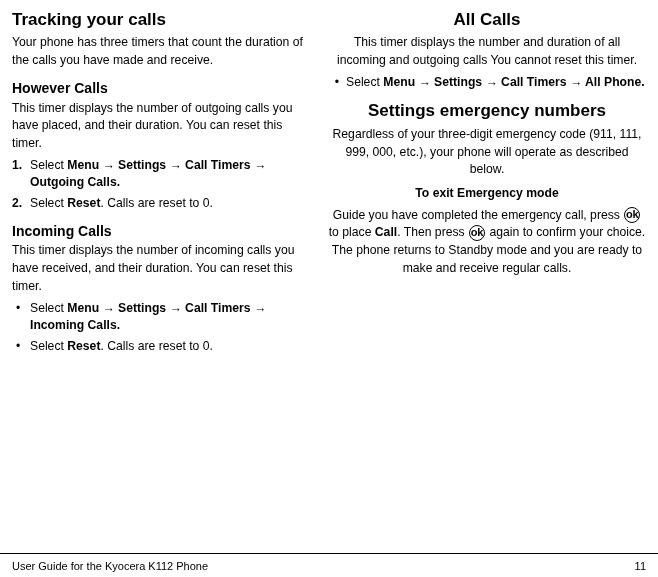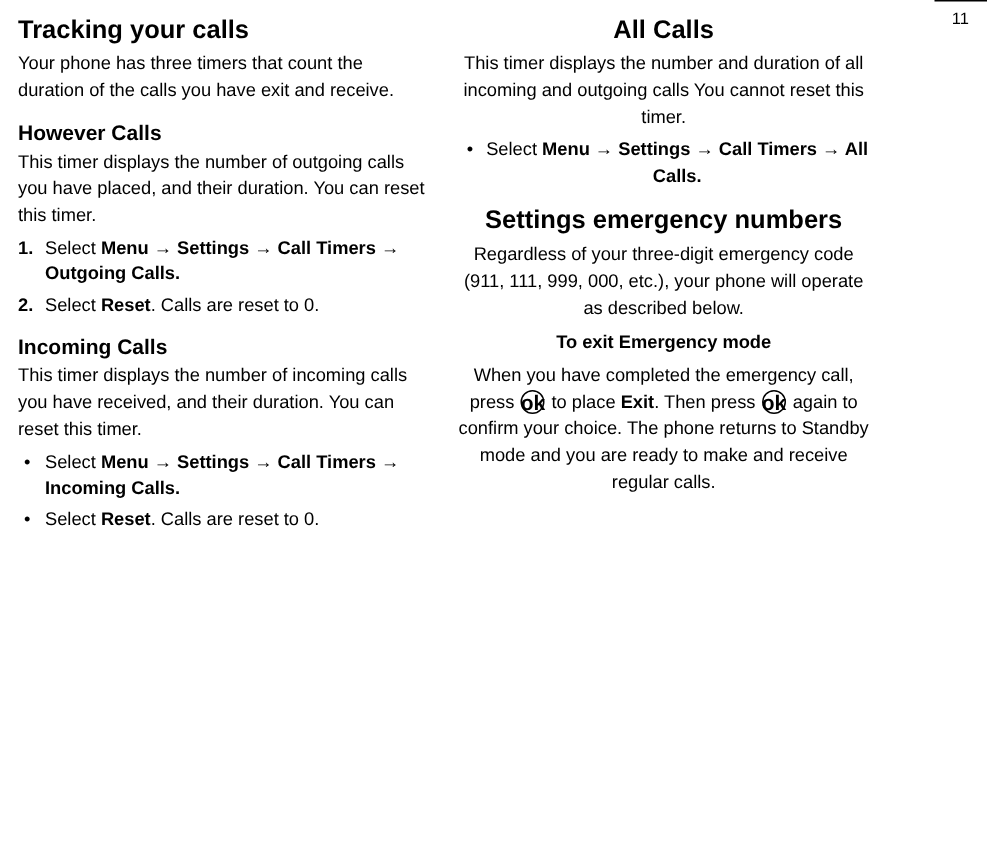--- a/index.html
+++ b/index.html
@@ -15,21 +15,21 @@
       font-family: Arial, Helvetica, sans-serif;
       font-size: 12.5px;
       color: #000000;
       overflow: hidden;
     }
 
     .page-container {
       width: 658px;
       height: 577px;
       display: flex;
-      flex-direction: row;
+      flex-direction: column;
       position: relative;
       gap: 30px;
     }
 
     .content-area {
       display: flex;
       flex: 1;
       padding: 10px 12px 0 12px;
       gap: 16px;
     }
@@ -118,37 +118,37 @@
     }
 
     .ok-icon {
       display: inline-flex;
       align-items: center;
       justify-content: center;
       width: 16px;
       height: 16px;
       border: 1.5px solid #000;
       border-radius: 50%;
-      font-size: 14px;
+      font-size: 11px;
       font-weight: bold;
       vertical-align: middle;
       margin: 0 1px;
     }
   </style>
 </head>
 <body>
 
 <div class="page-container">
   <div class="content-area">
 
     <div class="left-column">
 
       <div class="page-title">Tracking your calls</div>
 
-      <p class="body-text">Your phone has three timers that count the duration of the calls you have exit and receive.</p>
+      <p class="body-text">Your phone has three timers that count the duration of the calls you have made and receive.</p>
 
       <div class="section-heading">However Calls</div>
 
       <p class="body-text">This timer displays the number of outgoing calls you have placed, and their duration. You can reset this timer.</p>
 
       <div class="numbered-item">
         <span class="num bold">1.</span>
         <span>
           <span>Select </span><span class="bold">Menu → Settings → Call Timers → Outgoing Calls.</span>
         </span>
@@ -183,34 +183,35 @@
 
     <div class="right-column">
 
       <div class="page-title">All Calls</div>
 
       <p class="body-text">This timer displays the number and duration of all incoming and outgoing calls You cannot reset this timer.</p>
 
       <div class="bullet-item">
         <span class="bullet">•</span>
         <span>
-          <span>Select </span><span class="bold">Menu → Settings → Call Timers → All Calls.</span>
+          <span>Select </span><span class="bold">Menu → Settings → Call Timers → All Phone.</span>
         </span>
       </div>
 
       <div class="page-title" style="margin-top: 10px;">Settings emergency numbers</div>
 
       <p class="body-text">Regardless of your three-digit emergency code (911, 111, 999, 000, etc.), your phone will operate as described below.</p>
 
 
       <div class="sub-heading">To exit Emergency mode</div>
 
       <p class="body-text">
-        <span>When you have completed the emergency call, press </span><span class="ok-icon">ok</span><span> to place </span><span class="bold">Exit</span><span>. Then press </span><span class="ok-icon">ok</span><span> again to confirm your choice. The phone returns to Standby mode and you are ready to make and receive regular calls.</span>
+        <span>Guide you have completed the emergency call, press </span><span class="ok-icon">ok</span><span> to place </span><span class="bold">Call</span><span>. Then press </span><span class="ok-icon">ok</span><span> again to confirm your choice. The phone returns to Standby mode and you are ready to make and receive regular calls.</span>
       </p>
 
     </div>
   </div>
 
   <div class="footer">
+    <span class="footer-text">User Guide for the Kyocera K112 Phone</span>
     <span class="footer-text">11</span>
   </div>
 </div>
 
 </body></html>

